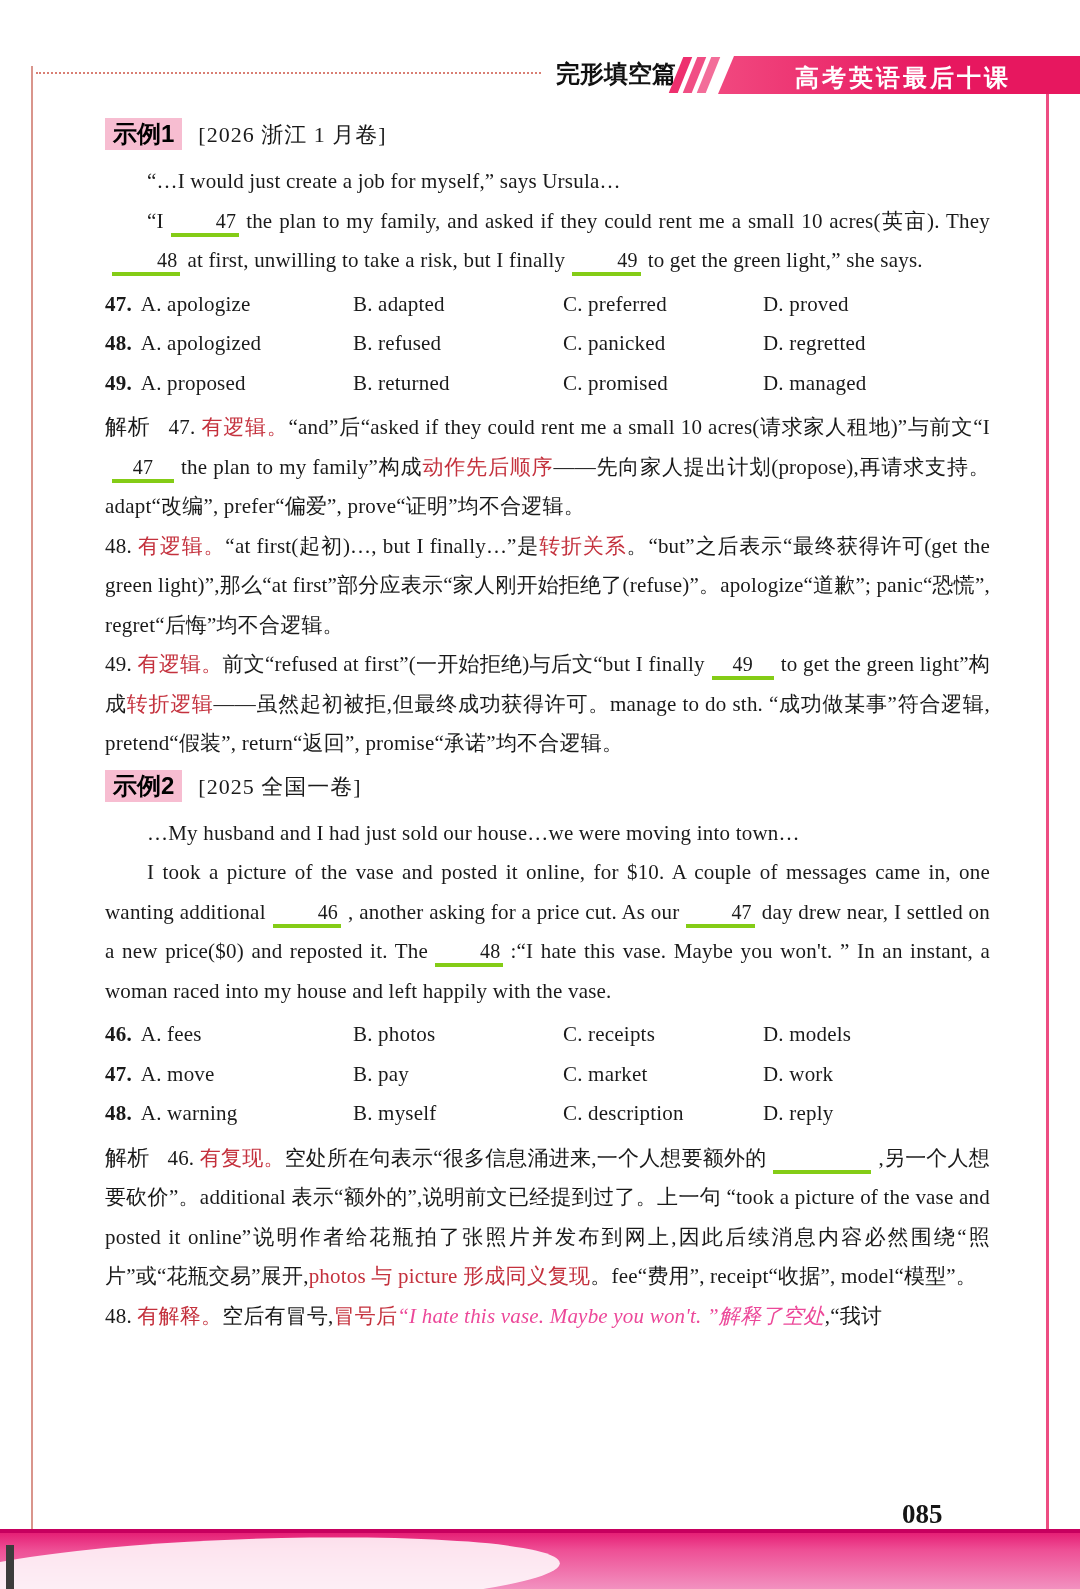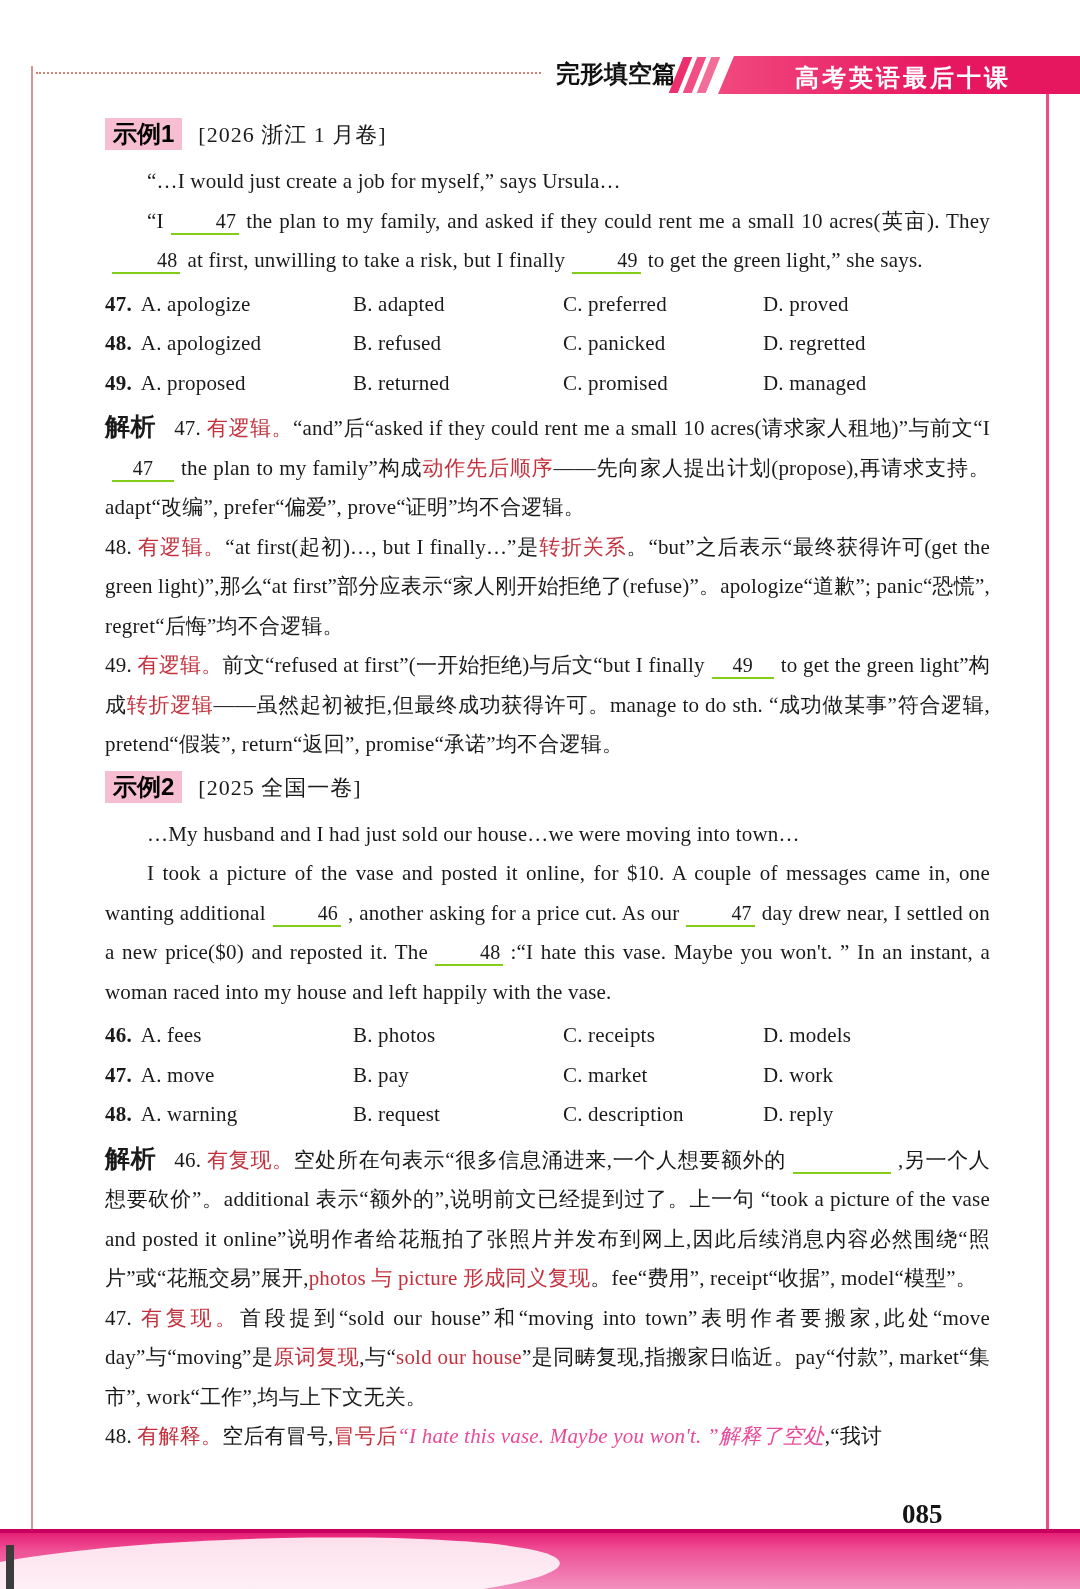--- a/index.html
+++ b/index.html
@@ -46,27 +46,27 @@
   .ex-source{font-size:22px;margin-left:12px;letter-spacing:1px;}
 
   p.body{
     margin:0;font-size:21px;line-height:39.5px;text-align:justify;
     letter-spacing:.2px;
   }
   p.indent{text-indent:42px;}
   p.ana{margin:0;font-size:21px;line-height:39.5px;text-align:justify;letter-spacing:.2px;}
   .ana-label{
     font-family:"Liberation Sans","DejaVu Sans",sans-serif;
-    font-weight:bold;font-size:25px;margin-right:18px;
+    font-weight:normal;font-size:22px;margin-right:18px;
   }
   .red{color:#c4313d;}
   .maroon{color:#ec4899;font-style:italic;}
   .blank{
     display:inline-block;min-width:56px;padding:0 3px;margin:0 7px;
-    border-bottom:2px solid #84cc16;text-align:center;line-height:24px;
+    border-bottom:4px solid #84cc16;text-align:center;line-height:24px;
     font-size:20px;
   }
   .blank-wide{min-width:92px;}
 
   .opts{margin:4px 0 4px 0;}
   .opt-row{
     display:grid;grid-template-columns:248px 210px 200px 1fr;
     font-size:21px;line-height:39.5px;letter-spacing:.2px;
   }
   .opt-num{font-weight:bold;margin-right:9px;}
@@ -158,28 +158,27 @@
       <div>D. models</div>
     </div>
     <div class="opt-row">
       <div><span class="opt-num">47.</span><span>A. move</span></div>
       <div>B. pay</div>
       <div>C. market</div>
       <div>D. work</div>
     </div>
     <div class="opt-row">
       <div><span class="opt-num">48.</span><span>A. warning</span></div>
-      <div>B. request</div>
+      <div>B. myself</div>
       <div>C. description</div>
       <div>D. reply</div>
     </div>
   </div>
 
   <p class="ana"><b class="ana-label">解析</b><span><span class="seg">46. </span><span class="red">有复现。</span><span class="seg">空处所在句表示“很多信息涌进来,一个人想要额外的</span><span class="blank blank-wide">&nbsp;</span><span class="seg">,另一个人想要砍价”。additional 表示“额外的”,说明前文已经提到过了。上一句 “took a picture of the vase and posted it online”说明作者给花瓶拍了张照片并发布到网上,因此后续消息内容必然围绕“照片”或“花瓶交易”展开,</span><span class="red">photos 与 picture 形成同义复现</span><span class="seg">。fee“费用”, receipt“收据”, model“模型”。</span></span></p>
-  <p class="ana"><span class="seg">47. </span><span class="red">有复现。</span><span class="seg">首段提到“sold our house”和“moving into town”表明作者要搬家,此处“move day”与“moving”是</span><span class="red">原词复现</span><span class="seg">,与“</span><span class="red">sold our house</span><span class="seg">”是同畴复现,指搬家日临近。pay“付款”, market“集市”, work“工作”,均与上下文无关。</span></p>
   <p class="ana"><span class="seg">48. </span><span class="red">有解释。</span><span class="seg">空后有冒号,</span><span class="red">冒号后</span><span class="maroon">“I hate this vase. Maybe you won't. ”</span><span class="maroon">解释了空处</span><span class="seg">,“我讨</span></p>
 
 </div>
 
 <div class="page-number">085</div>
 <div class="footer-band">
   <div class="footer-wedge"></div>
 </div>
 <div class="spine-shadow"></div>
 

